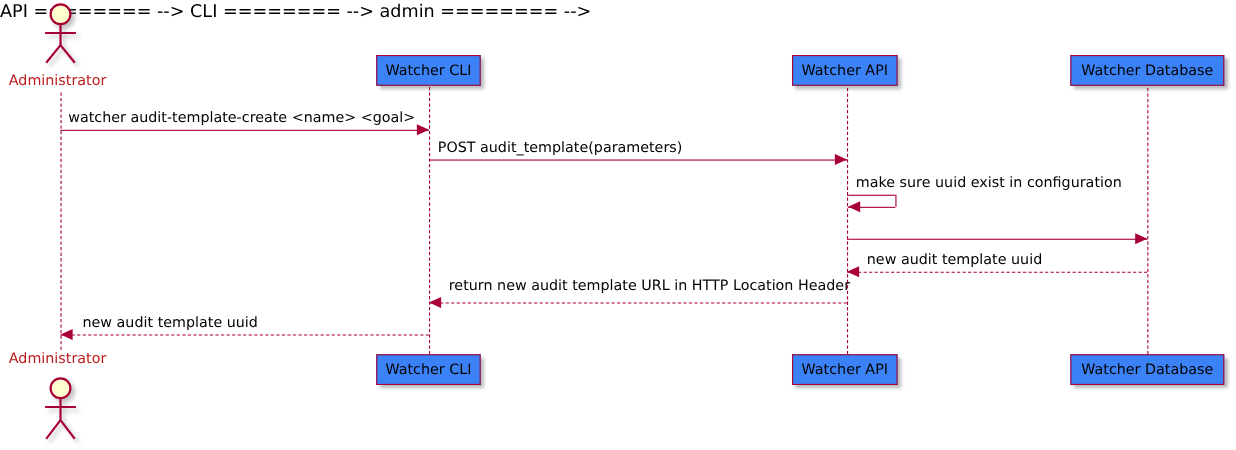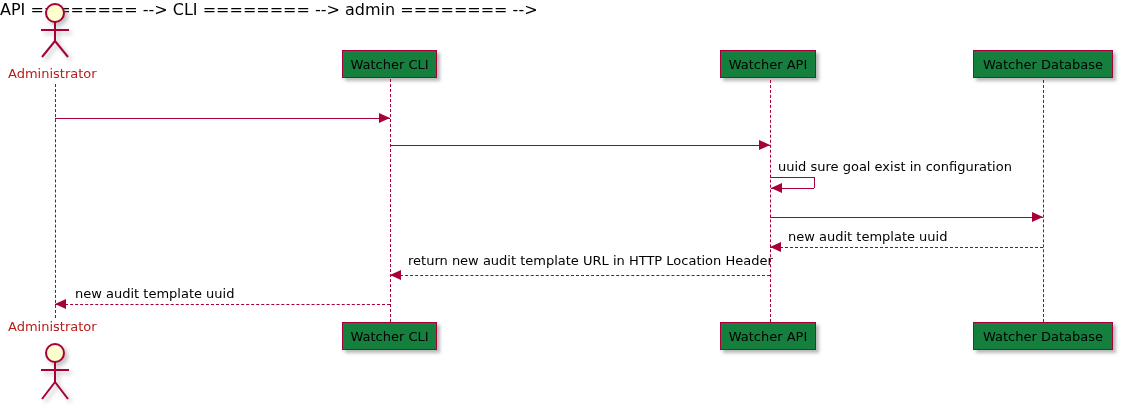--- a/index.html
+++ b/index.html
@@ -1,21 +1,21 @@
 <!DOCTYPE html>
 <html><head>
 <meta charset="utf-8">
 <style>
   html,body{margin:0;padding:0;background:#ffffff;}
   #canvas{
     position:relative;width:1124px;height:409px;background:#ffffff;overflow:hidden;
     font-family:"DejaVu Sans","Liberation Sans",sans-serif;color:#000;
   }
   .pbox{
-    position:absolute;height:26px;background:#15803d;border:1.5px solid #A80036;
+    position:absolute;height:26px;background:#3b82f6;border:1.5px solid #A80036;
     box-shadow:3px 3px 3px rgba(130,130,130,.55);
     display:flex;align-items:center;justify-content:center;
     font-size:13px;color:#000;box-sizing:content-box;
   }
   .lifeline{position:absolute;width:0;border-left:1px dashed #A80036;}
   .msg-line{position:absolute;height:0;border-top:1px solid #A80036;}
   .msg-line.dashed{border-top-style:dashed;}
   .msg-line.vert{width:0;height:11px;border-top:none;border-left:1px solid #A80036;}
   .ah{position:absolute;width:0;height:0;border-top:5px solid transparent;border-bottom:5px solid transparent;}
   .ah.right{border-left:11px solid #A80036;}
@@ -44,29 +44,31 @@
   <div class="pbox" style="left:720px;top:50px;width:94px;">Watcher API</div>
   <div class="pbox" style="left:973px;top:50px;width:138px;">Watcher Database</div>
 
   
   <div class="lifeline" style="left:55px;top:84px;height:234px;"></div>
   <div class="lifeline" style="left:390px;top:79px;height:243px;"></div>
   <div class="lifeline" style="left:770px;top:80px;height:242px;"></div>
   <div class="lifeline" style="left:1043px;top:80px;height:242px;"></div>
 
   
+  <div class="msg-label" style="left:62px;top:100px;">watcher audit-template-create &lt;name&gt; &lt;goal&gt;</div>
   <div class="msg-line" style="left:55px;top:118px;width:335px;"></div>
   <div class="ah right" style="left:379px;top:113px;"></div>
 
   
+  <div class="msg-label" style="left:398px;top:127px;">POST audit_template(parameters)</div>
   <div class="msg-line" style="left:390px;top:145px;width:380px;"></div>
   <div class="ah right" style="left:759px;top:140px;"></div>
 
   
-  <div class="msg-label" style="left:778px;top:159px;">uuid sure goal exist in configuration</div>
+  <div class="msg-label" style="left:778px;top:159px;">make sure uuid exist in configuration</div>
   <div class="msg-line" style="left:770px;top:177px;width:44px;"></div>
   <div class="msg-line vert" style="left:814px;top:177px;"></div>
   <div class="msg-line" style="left:771px;top:188px;width:43px;"></div>
   <div class="ah left" style="left:771px;top:183px;"></div>
 
   
   <div class="msg-line" style="left:770px;top:217px;width:273px;"></div>
   <div class="ah right" style="left:1032px;top:212px;"></div>
 
    API ======== --&gt;

